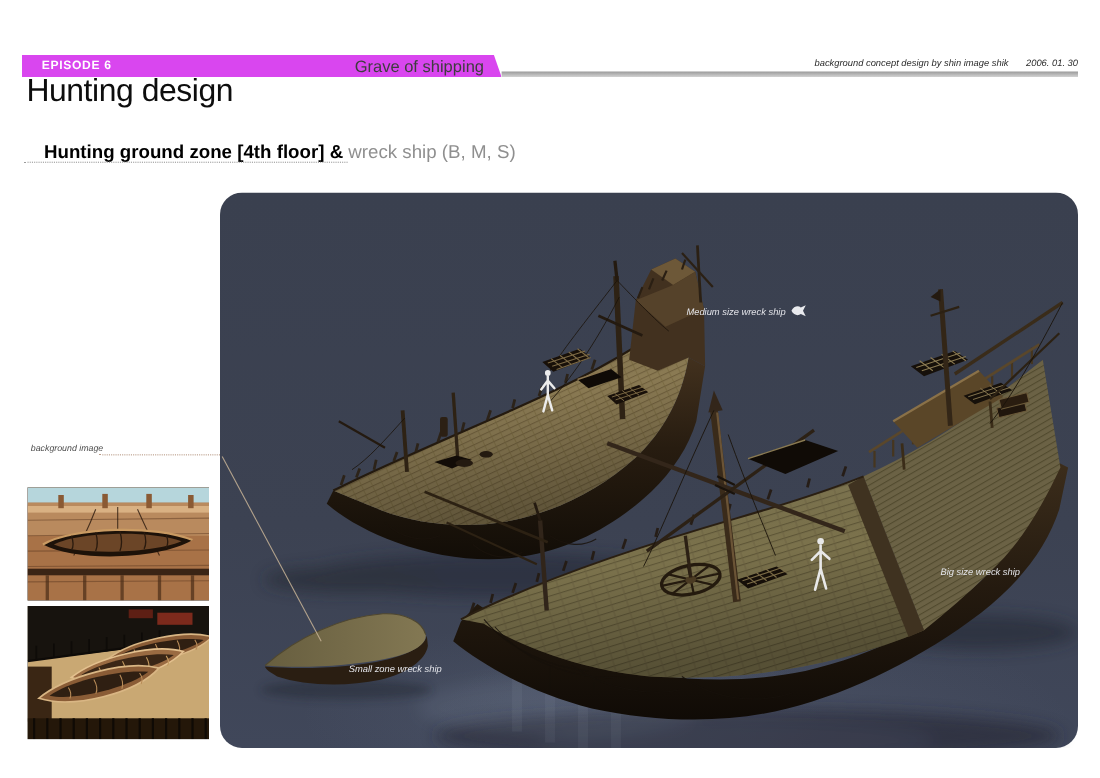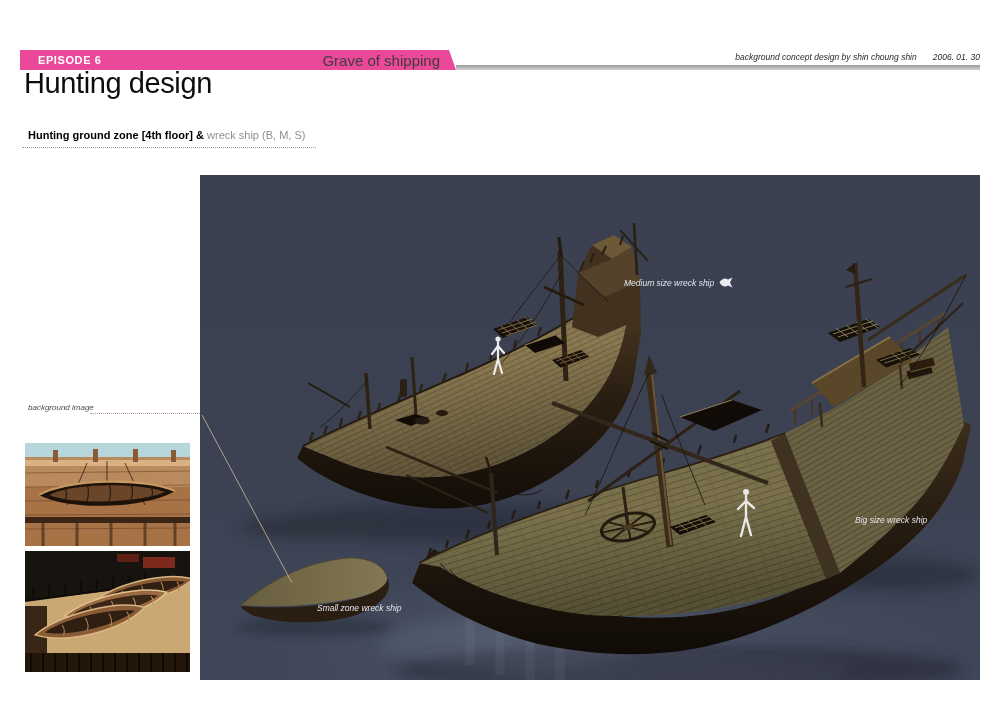--- a/index.html
+++ b/index.html
@@ -4,71 +4,72 @@
 <style>
   html,body{margin:0;padding:0;}
   body{
     width:1000px;height:707px;position:relative;background:#ffffff;
     font-family:"Liberation Sans",sans-serif;overflow:hidden;
   }
   .abs{position:absolute;}
 
   
   .header-bar{
-    left:20px;top:50px;width:436px;height:20px;background:#ec4899;
+    left:20px;top:50px;width:436px;height:20px;background:#d946ef;
     display:flex;align-items:center;justify-content:space-between;
     clip-path:polygon(0 0, calc(100% - 7px) 0, 100% 100%, 0 100%);
   }
   .episode{font-size:11px;font-weight:bold;color:#ffffff;letter-spacing:.6px;margin-left:18px;}
   .section{font-size:15px;color:#3d3d3d;margin-right:16px;}
   .header-strip{left:456px;top:65px;width:524px;height:5px;
     background:linear-gradient(#9a9a9a,#d2d2d2);}
   .credit{left:560px;top:52px;width:420px;text-align:right;font-size:8.5px;
     font-style:italic;color:#2a2a2a;}
   .credit .date{margin-left:16px;}
   .page-title{left:24px;top:67px;font-size:29px;color:#0d0d0d;letter-spacing:-0.4px;}
 
   
-  .subtitle{left:28px;top:129px;font-size:11px;color:#000;}
+  .subtitle{left:40px;top:129px;font-size:17px;color:#000;}
   .subtitle .primary{font-weight:bold;}
   .subtitle .secondary{font-weight:normal;color:#8f8f8f;}
   .subtitle-rule{left:22px;top:147px;width:294px;border-top:1px dotted #9a9a9a;height:0;}
 
   
   .ref-label{left:28px;top:403px;font-size:8px;font-style:italic;color:#4a4a4a;}
   .ref-dotted{left:90px;top:413px;width:110px;border-top:1px dotted #b89a86;height:0;}
   .photo{left:25px;width:165px;overflow:hidden;background:#555;}
   .photo svg{display:block;}
   #photo1{top:443px;height:103px;}
   #photo2{top:551px;height:121px;}
 
   
   .canvas{
     left:200px;top:175px;width:780px;height:505px;
     background:
       radial-gradient(ellipse 340px 120px at 40% 94%, rgba(120,132,156,.18), transparent 70%),
       radial-gradient(ellipse 420px 140px at 62% 96%, rgba(150,162,185,.10), transparent 70%),
       linear-gradient(#3a404f, #3c4252 60%, #40475A);
+    border-radius: 20px;
   }
   .ship-label{position:absolute;font-size:8.5px;font-style:italic;color:#e3e4e9;
     display:flex;align-items:center;gap:5px;white-space:nowrap;}
   #label-medium{left:424px;top:102px;}
   #label-big{left:655px;top:340px;}
   #label-small{left:117px;top:428px;}
 </style>
 </head>
 <body>
 
 <div class="abs header-bar">
   <span class="episode">EPISODE 6</span>
   <span class="section">Grave of shipping</span>
 </div>
 <div class="abs header-strip"></div>
 <div class="abs credit">
-  <span>background concept design  by  shin choung shin</span><span class="date">2006. 01. 30</span>
+  <span>background concept design  by  shin image shik</span><span class="date">2006. 01. 30</span>
 </div>
 <div class="abs page-title">Hunting design</div>
 
 <div class="abs subtitle">
   <span class="primary">Hunting ground zone [4th floor] &amp;</span><span class="secondary"> wreck ship (B, M, S)</span>
 </div>
 <div class="abs subtitle-rule"></div>
 
 <div class="abs ref-label">background image</div>
 <div class="abs ref-dotted"></div>

